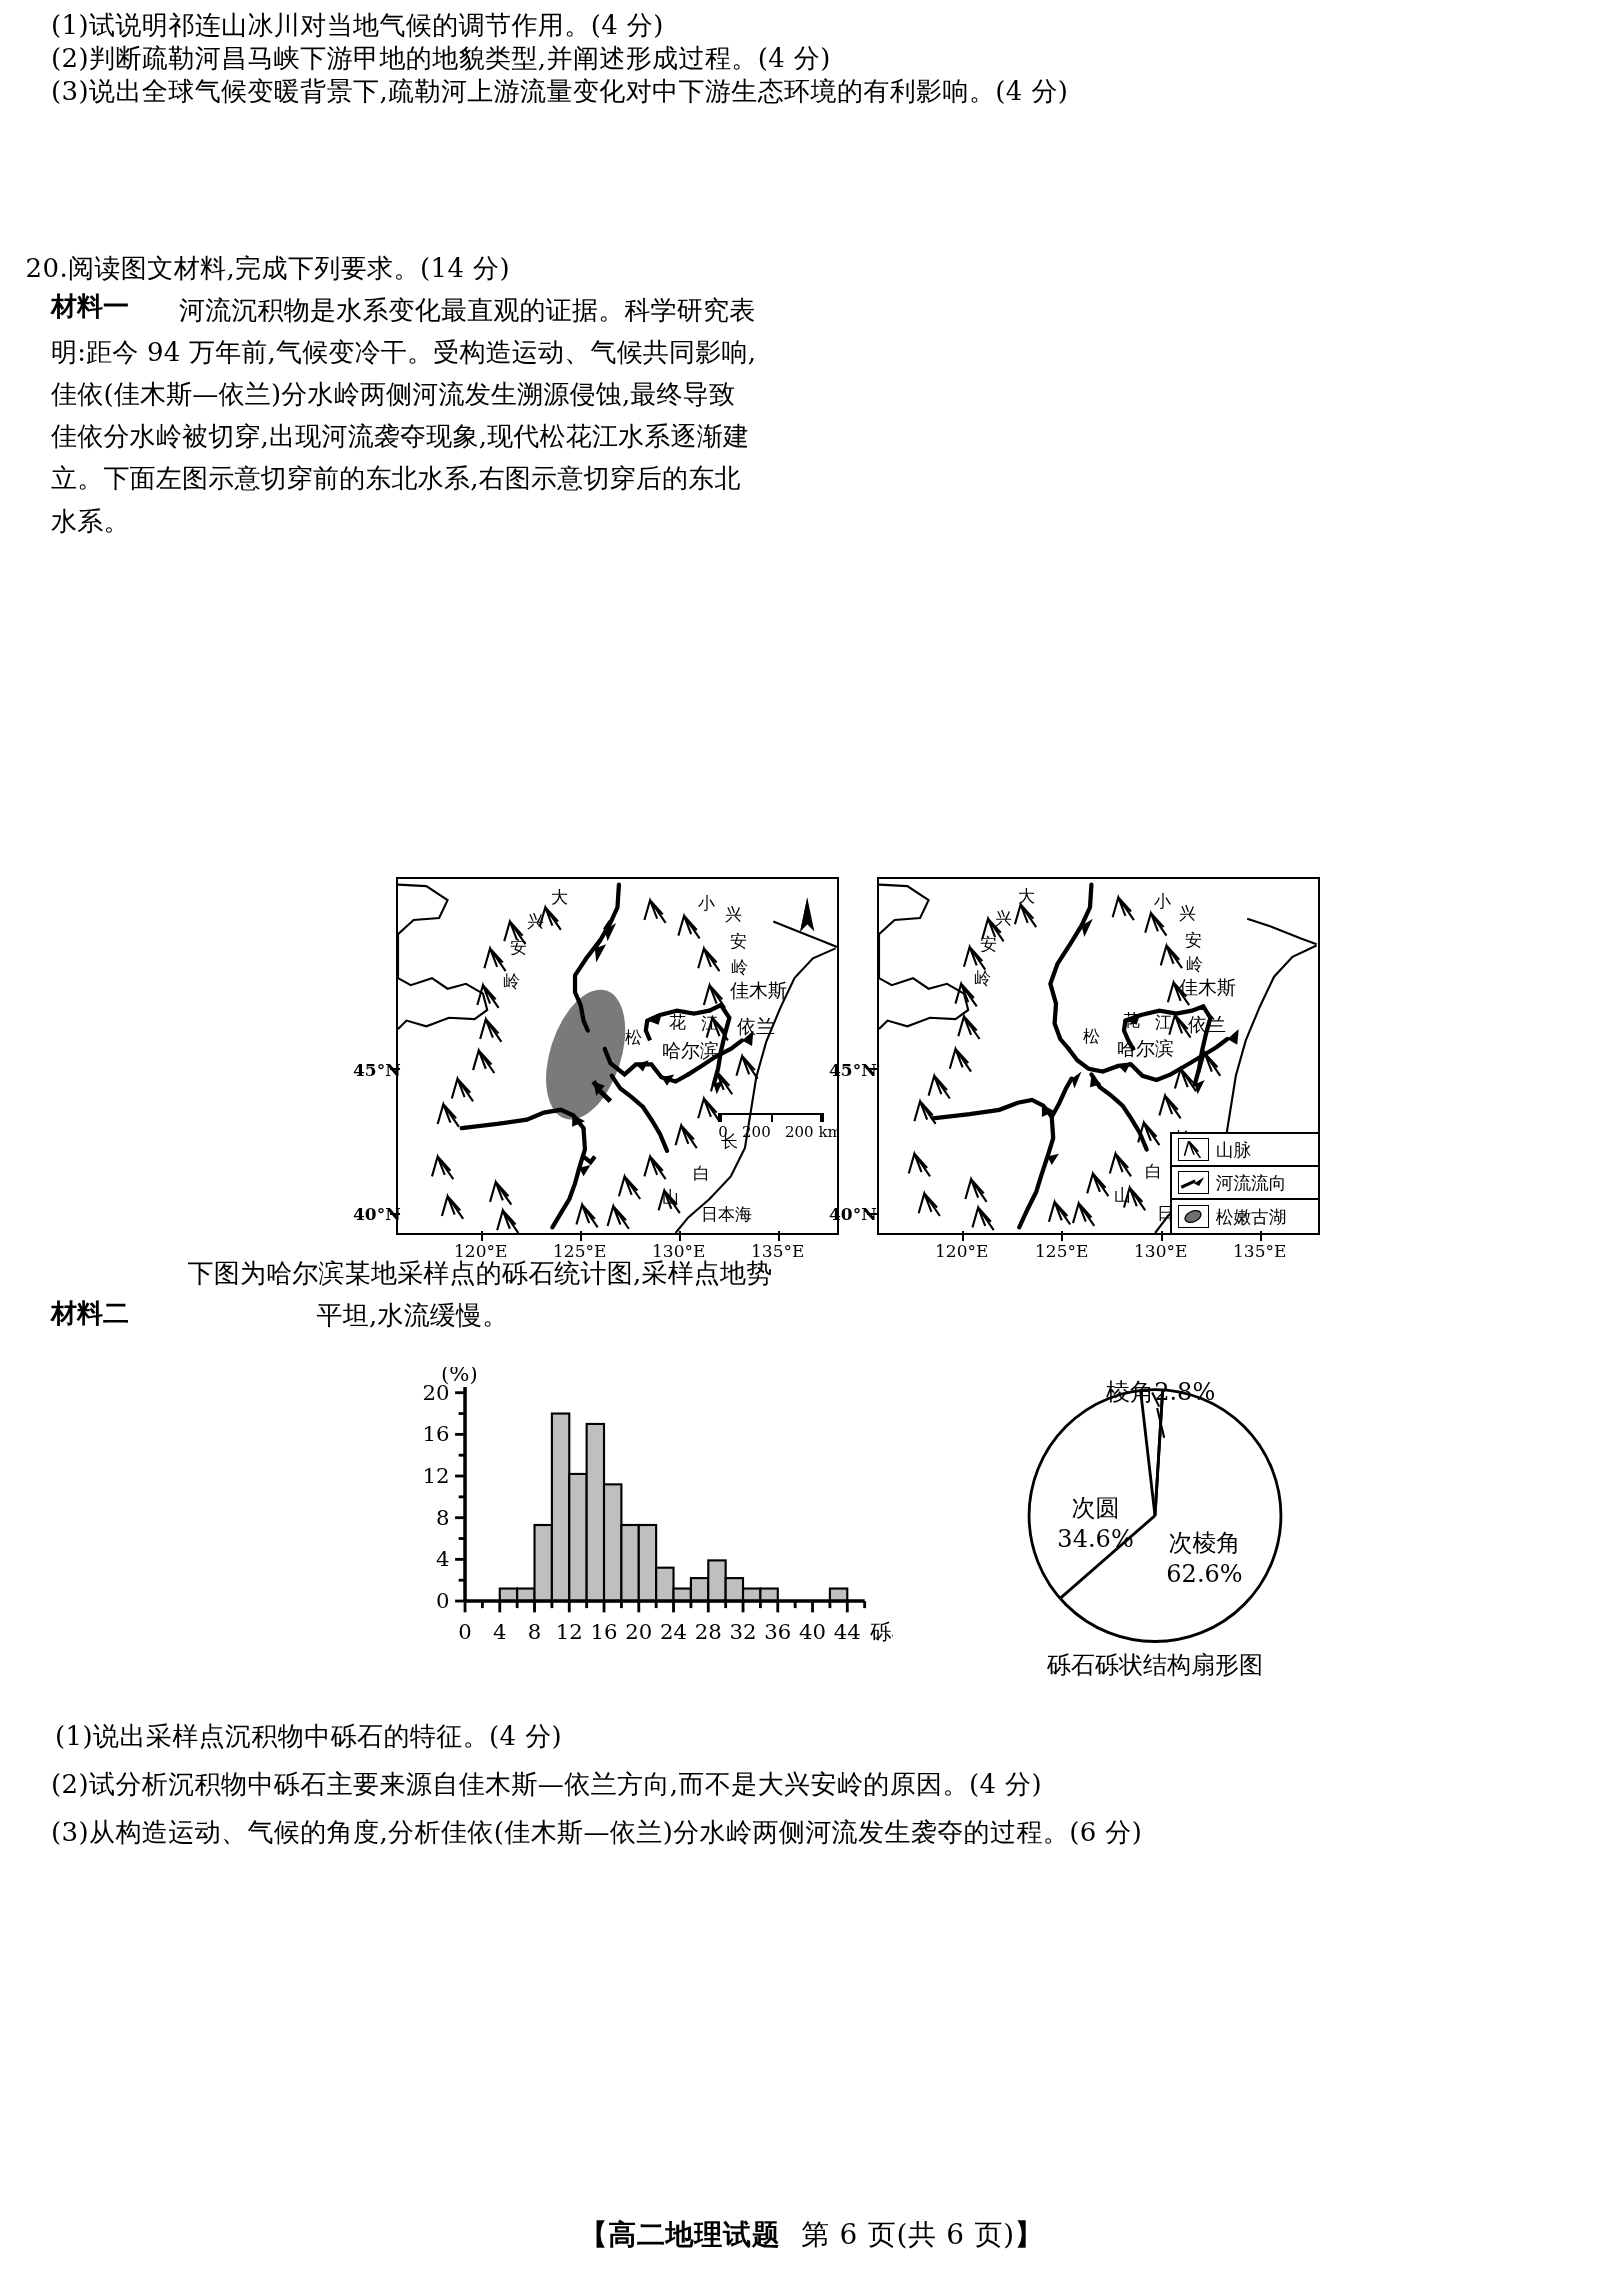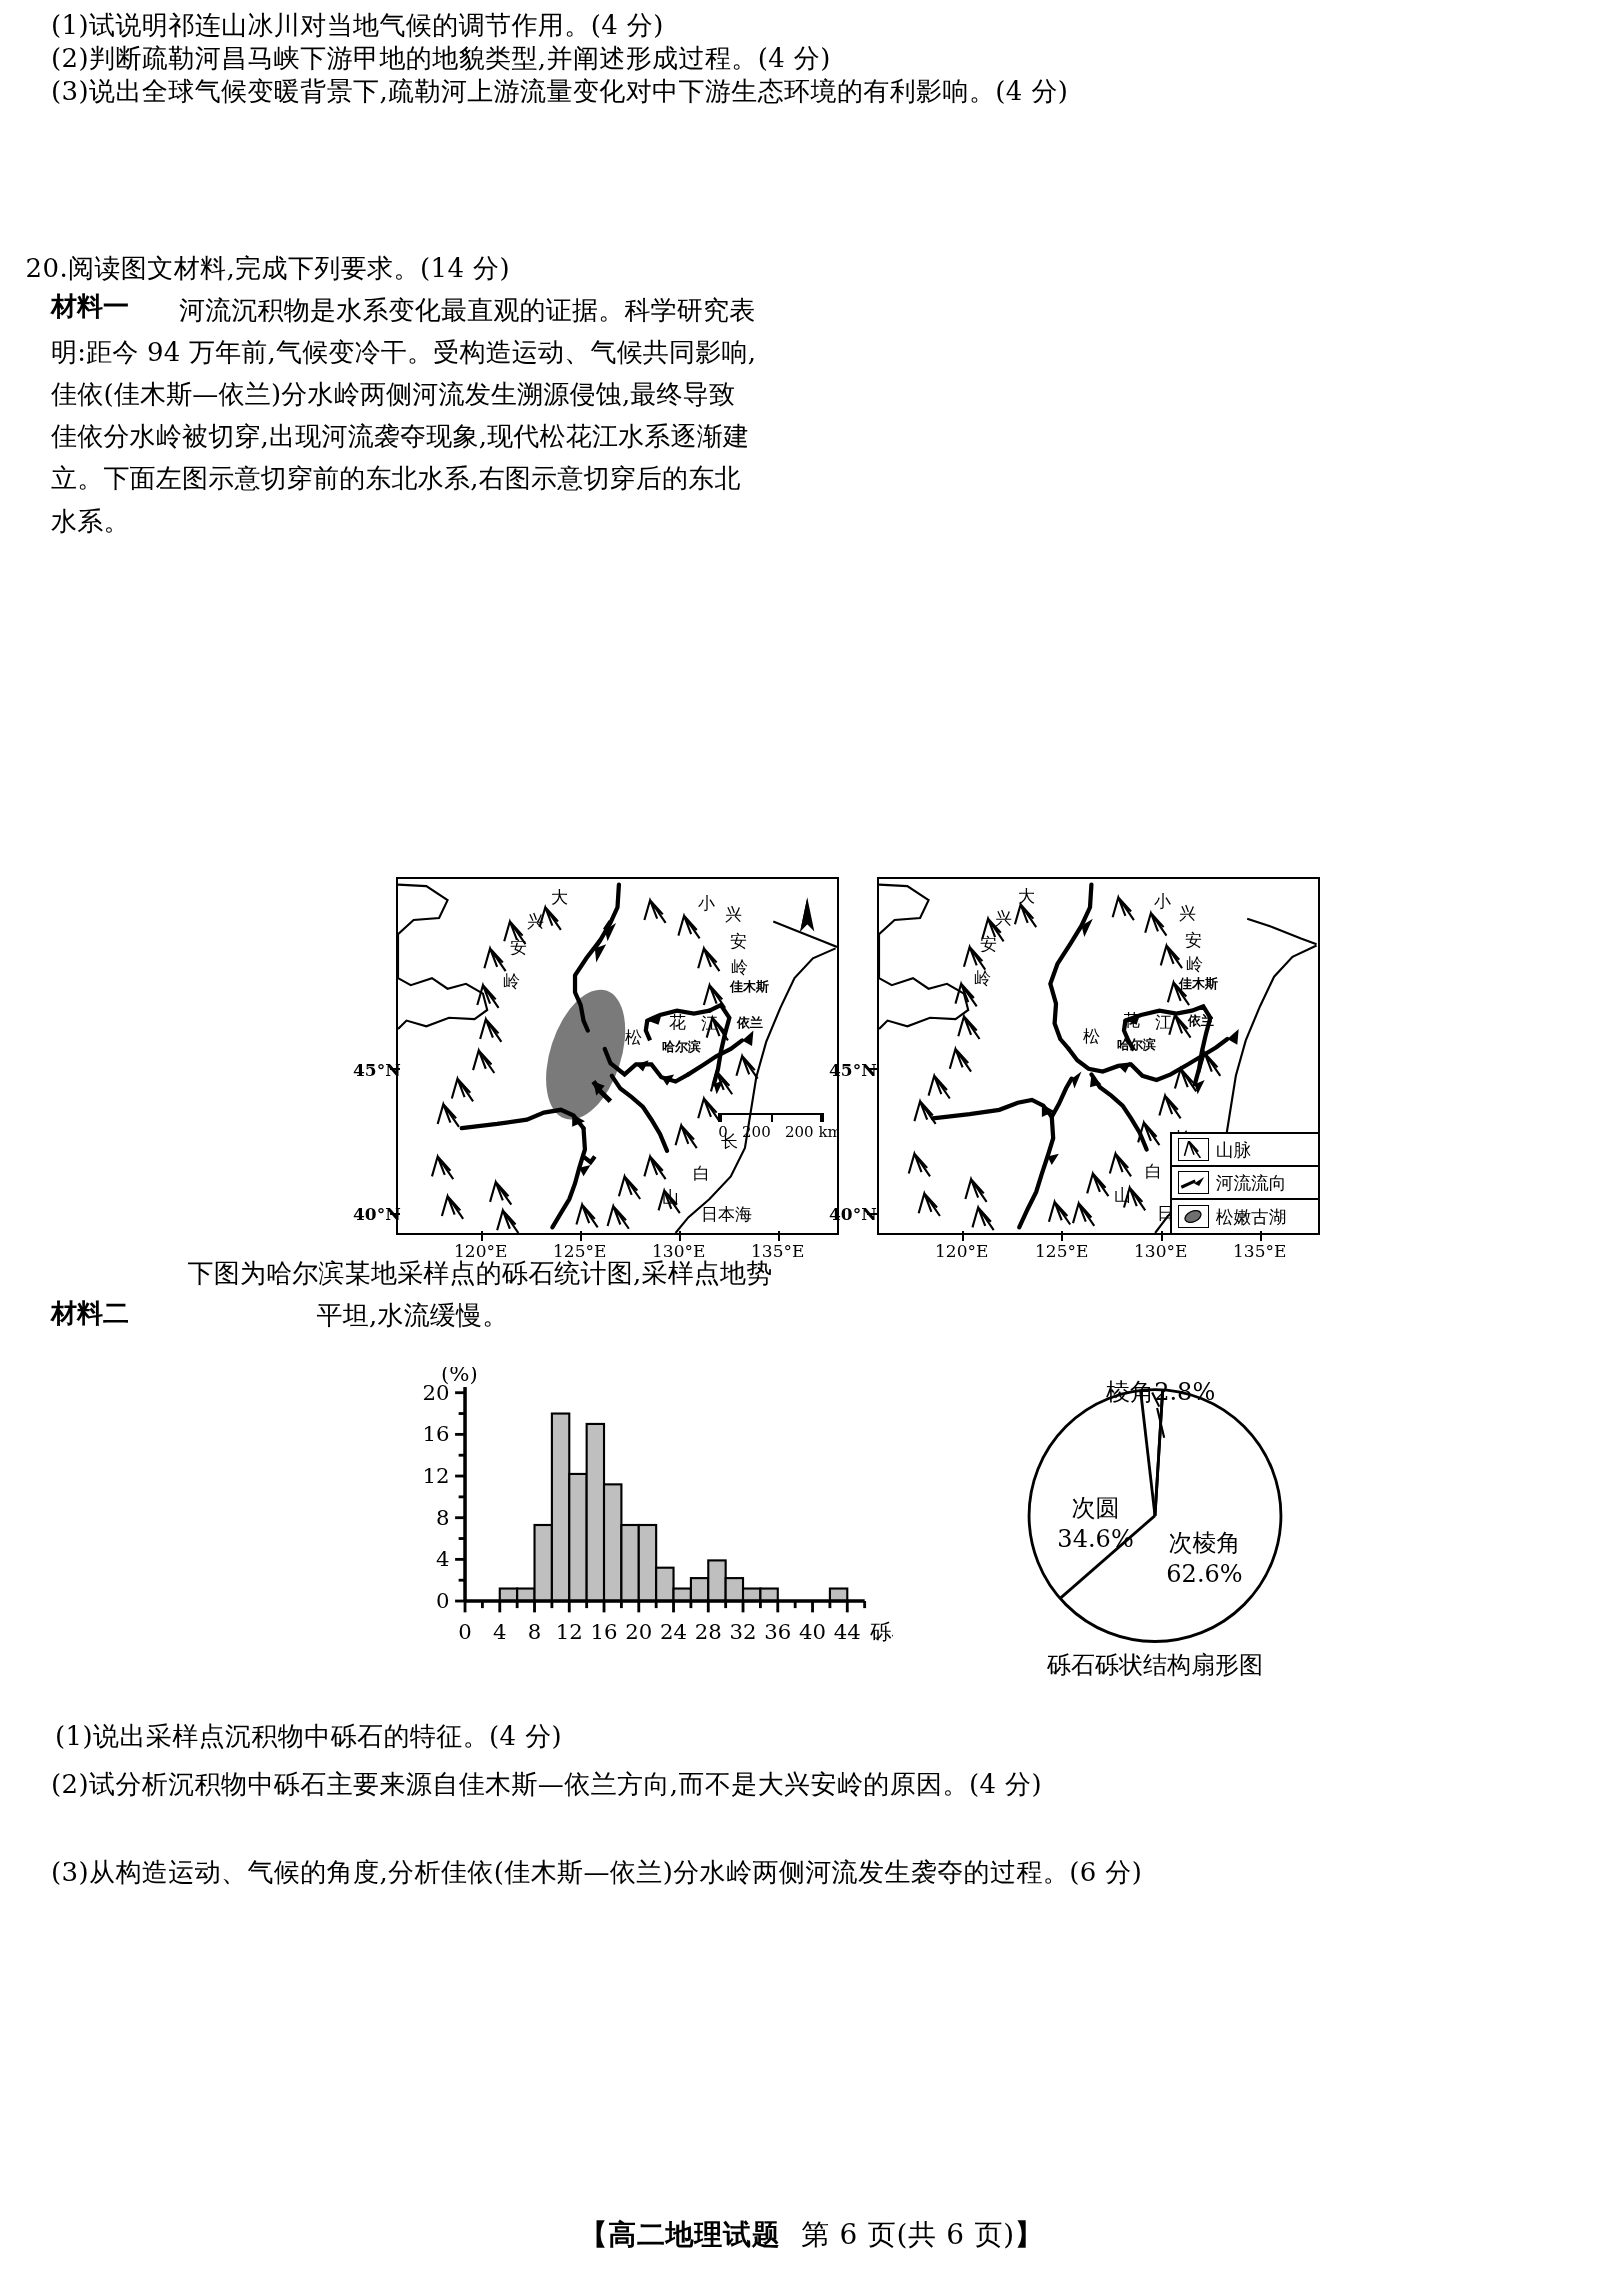--- a/index.html
+++ b/index.html
@@ -38,21 +38,21 @@
     border:2.8px solid #000;
     background:#fff;
     overflow:hidden;
   }
   #map-left{left:43px;}
   #map-right{left:524px;}
   .maplabel{
     position:absolute;font-size:17px;white-space:nowrap;
     font-family:"DejaVu Serif","Liberation Serif",serif;
   }
-  .maplabel.city{font-weight:bold;font-size:13px;}
+  .maplabel.city{font-weight:normal;font-size:19px;}
   .axis-lat{
     position:absolute;font-size:17px;white-space:nowrap;font-weight:bold;
   }
   .axis-lon{
     position:absolute;font-size:17px;white-space:nowrap;
   }
   .tick-h{position:absolute;background:#000;height:2.1px;width:10px;}
   .tick-v{position:absolute;background:#000;width:2.1px;height:10px;}
 
   
@@ -547,20 +547,20 @@
           <text x="238" y="46" text-anchor="middle" font-size="34" font-family="&quot;DejaVu Serif&quot;,&quot;Liberation Serif&quot;,serif" fill="#000">棱角2.8%</text>
           <line x1="236" y1="56" x2="226" y2="36" stroke="#000" stroke-width="3"></line>
           <line x1="233" y1="58" x2="243" y2="100" stroke="#000" stroke-width="3"></line>
         </g>
     </svg>
     <div class="fig-cap" style="left:0;top:282px;width:326px;text-align:center;">砾石砾状结构扇形图</div>
   </div>
 
   <div class="q" style="left:55px;top:1722px;">(1)说出采样点沉积物中砾石的特征。(4 分)</div>
   <div class="q" style="left:51px;top:1770px;">(2)试分析沉积物中砾石主要来源自佳木斯—依兰方向,而不是大兴安岭的原因。(4 分)</div>
-  <div class="q" style="left:51px;top:1858px;">(3)从构造运动、气候的角度,分析佳依(佳木斯—依兰)分水岭两侧河流发生袭夺的过程。(6 分)</div>
+  <div class="q" style="left:51px;top:1818px;">(3)从构造运动、气候的角度,分析佳依(佳木斯—依兰)分水岭两侧河流发生袭夺的过程。(6 分)</div>
 
   <div id="footer">
     <span>【</span><span>高二地理试题</span>&nbsp;&nbsp;<span class="thin">第 6 页(共 6 页)</span><span>】</span>
   </div>
 
 </div>
 
 
 </body></html>

